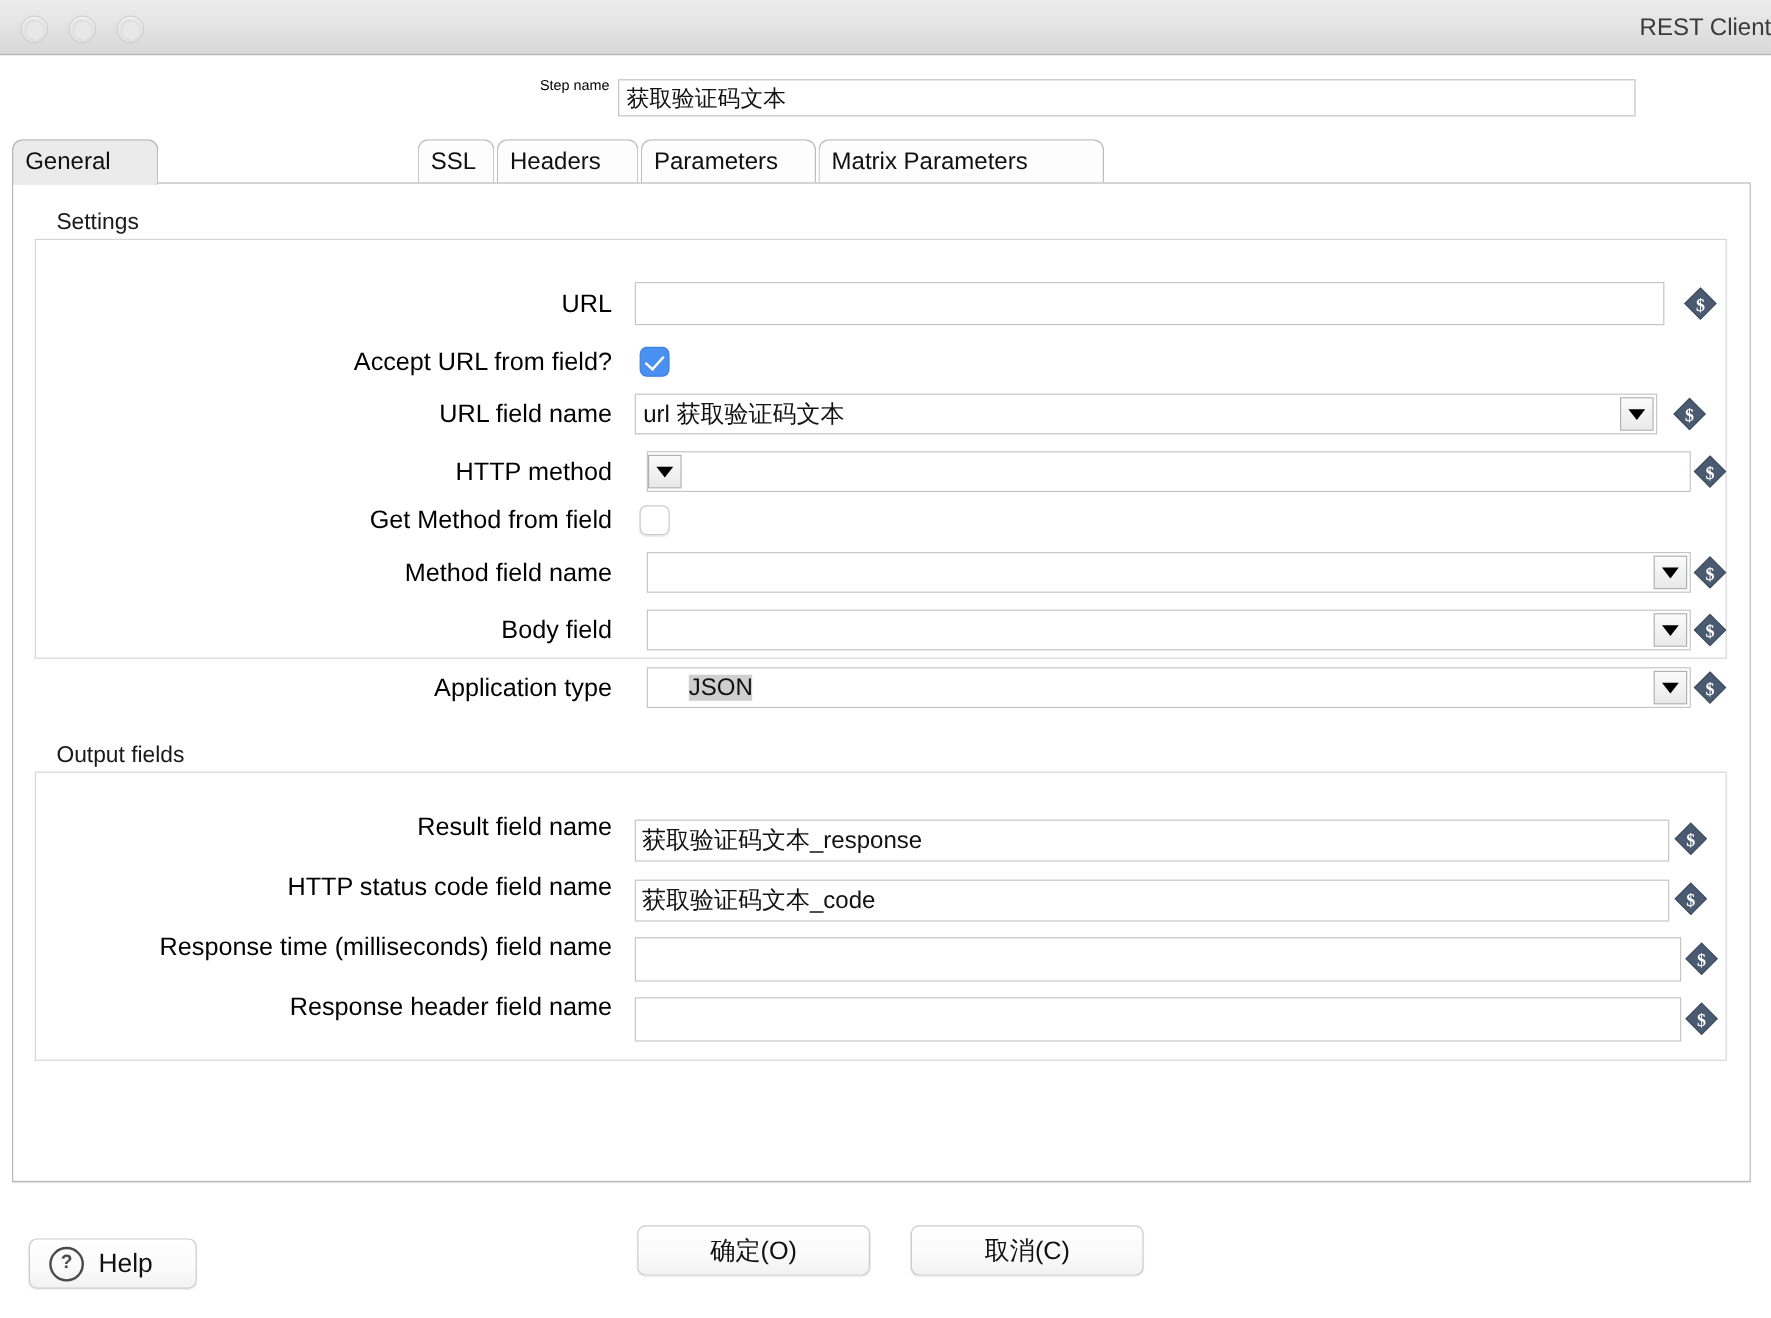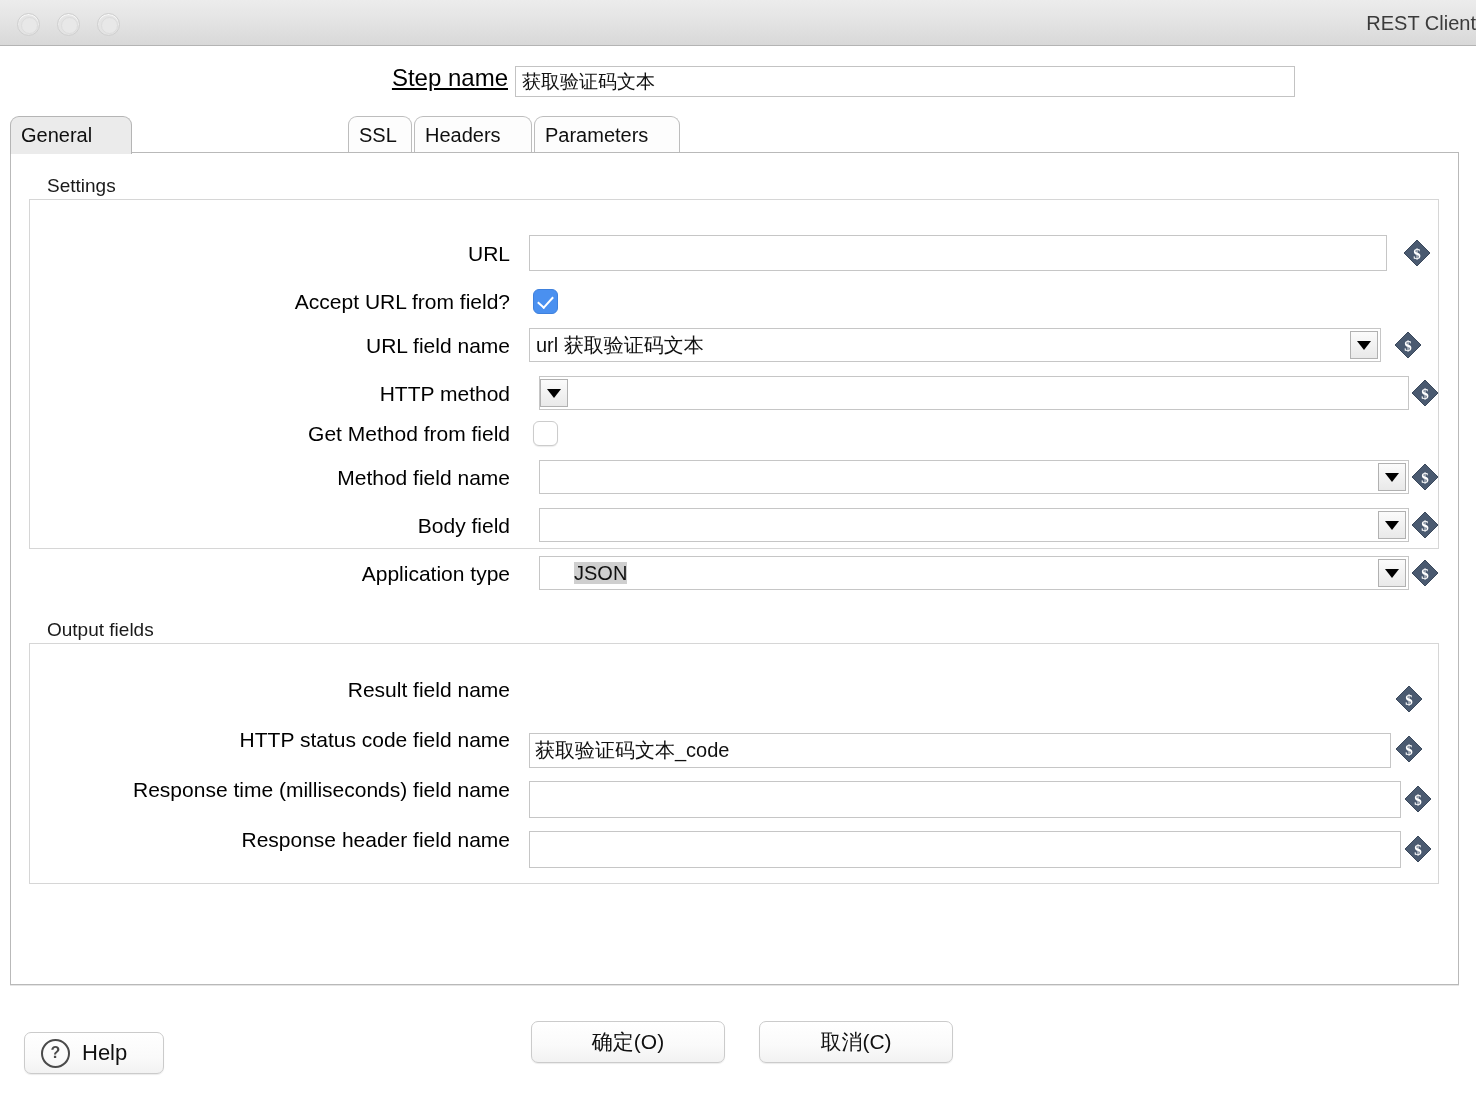--- a/index.html
+++ b/index.html
@@ -57,29 +57,28 @@
 
   
   .steprow {
     position: absolute;
     left: 0; top: 46px;
     width: 1476px; height: 60px;
   }
   .step-label {
     position: absolute;
     right: 968px; top: 18px;
-    font-size: 24px;
+    font-size: 12px;
     white-space: nowrap;
-    text-decoration: underline;
   }
   .step-input {
     position: absolute;
     left: 515px; top: 66px - 46px;
     top: 20px;
-    width: 780px; height: 31px;
+    width: 848px; height: 31px;
     box-sizing: border-box;
     border: 1px solid #c3c3c3;
     background: #ffffff;
     font-family: "Liberation Sans", sans-serif;
     font-size: 19px;
     padding: 0 6px;
     color: #111;
     outline: none;
   }
 
@@ -282,20 +281,21 @@
 <div class="steprow">
   <div class="step-label">Step name</div>
   <input class="step-input" type="text" placeholder="" value="获取验证码文本" style="">
 </div>
 
 <div class="tabbar">
   <div class="tab active" style="left:0px;width:122px;"><span>General</span></div>
   <div class="tab" style="left:338px;width:64px;"><span>SSL</span></div>
   <div class="tab" style="left:404px;width:118px;"><span>Headers</span></div>
   <div class="tab" style="left:524px;width:146px;"><span>Parameters</span></div>
+  <div class="tab" style="left:672px;width:238px;"><span>Matrix Parameters</span></div>
 </div>
 
 <div class="panel">
 
   <div class="group-label" style="left:36px; top:22px;">Settings</div>
   <div class="group-box" style="left:18px; top:46px; width:1410px; height:350px;"></div>
 
   <div class="row-label" style="right:948px; top:89px;">URL</div>
   <input class="tfield" style="left: 518px; top: 82px; width: 858px; height: 36px;" type="text" value="">
   <span class="dollar" style="left:1392px; top:86px;">
@@ -380,20 +380,21 @@
     <svg viewBox="0 0 28 28" width="28" height="28">
       <polygon points="14,1 27,14 14,27 1,14" fill="#4a5a70" stroke="#3b495c" stroke-width="1"></polygon>
       <text x="14" y="20" font-size="15" font-family="Liberation Serif, serif" font-weight="bold" fill="#ffffff" text-anchor="middle">$</text>
     </svg>
   </span>
 
   <div class="group-label" style="left:36px; top:466px;">Output fields</div>
   <div class="group-box" style="left:18px; top:490px; width:1410px; height:241px;"></div>
 
   <div class="row-label" style="right:948px; top:525px;">Result field name</div>
+  <input class="tfield" style="left: 518px; top: 530px; width: 862px; height: 35px;" type="text" value="获取验证码文本_response">
   <span class="dollar" style="left:1384px; top:532px;">
     <svg viewBox="0 0 28 28" width="28" height="28">
       <polygon points="14,1 27,14 14,27 1,14" fill="#4a5a70" stroke="#3b495c" stroke-width="1"></polygon>
       <text x="14" y="20" font-size="15" font-family="Liberation Serif, serif" font-weight="bold" fill="#ffffff" text-anchor="middle">$</text>
     </svg>
   </span>
 
   <div class="row-label" style="right:948px; top:575px;">HTTP status code field name</div>
   <input class="tfield" style="left: 518px; top: 580px; width: 862px; height: 35px;" type="text" value="获取验证码文本_code">
   <span class="dollar" style="left:1384px; top:582px;">

